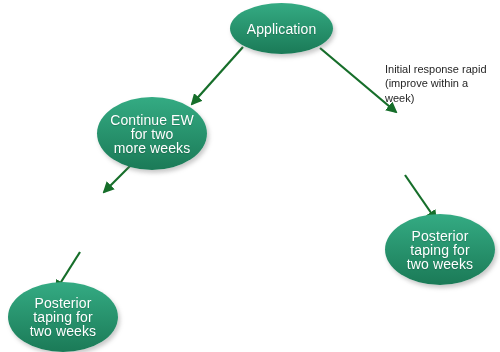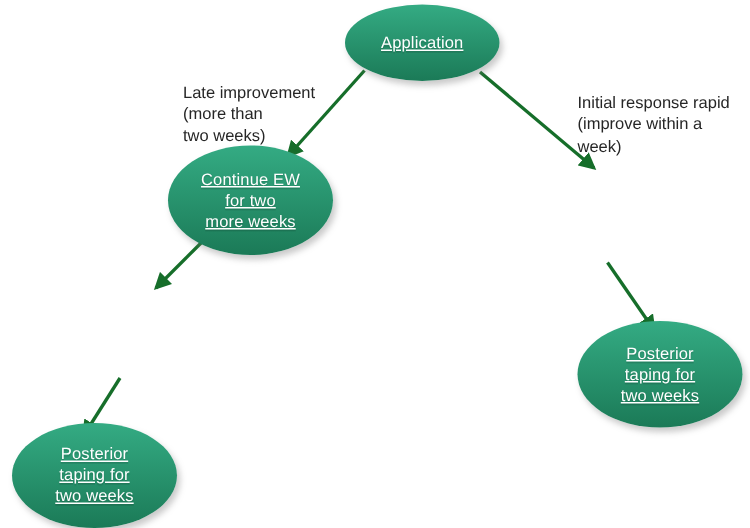--- a/index.html
+++ b/index.html
@@ -28,29 +28,28 @@
   }
   .node-ellipse {
     position: absolute;
     display: flex;
     align-items: center;
     justify-content: center;
     text-align: center;
     border-radius: 50%;
     color: #ffffff;
     font-family: "Liberation Sans", sans-serif;
-    font-size: 11px;
+    font-size: 14px;
     line-height: 14px;
     letter-spacing: 0.1px;
     background: linear-gradient(180deg, #34ab83 0%, #2a9a76 40%, #21855f 78%, #1b7a57 100%);
     box-shadow: 2px 3px 4px rgba(120,120,120,0.40);
     z-index: 2;
     box-sizing: border-box;
     padding: 2px;
-    text-decoration: underline;
   }
   .node-label-text {
     display: block;
     white-space: pre-line;
     text-shadow: 0 1px 1px rgba(0,0,0,0.18);
   }
   .edge-label {
     position: absolute;
     color: #262626;
     font-family: "Liberation Sans", sans-serif;
@@ -84,44 +83,39 @@
         <line x1="134" y1="162" x2="104" y2="192" stroke="#166e2a" stroke-width="2.2" marker-end="url(#arrowhead)"></line>
         <line x1="80" y1="252" x2="56" y2="290" stroke="#166e2a" stroke-width="2.2" marker-end="url(#arrowhead)"></line>
         <line x1="405" y1="175" x2="436" y2="220" stroke="#166e2a" stroke-width="2.2" marker-end="url(#arrowhead)"></line>
       </g>
   </svg>
 
   <div class="node-ellipse" style="left: 230px; top: 3px; width: 103px; height: 51px; background: linear-gradient(rgb(52, 171, 131) 0%, rgb(27, 122, 87) 100%); color: rgb(255, 255, 255);">
     <span class="node-label-text">Application</span>
   </div>
 
-  <div class="node-ellipse" style="left: 112px; top: 97px; width: 110px; height: 73px; background: linear-gradient(rgb(52, 171, 131) 0%, rgb(27, 122, 87) 100%); color: rgb(255, 255, 255); text-align: center;">
+  <div class="node-ellipse" style="left: 97px; top: 97px; width: 110px; height: 73px; background: linear-gradient(rgb(52, 171, 131) 0%, rgb(27, 122, 87) 100%); color: rgb(255, 255, 255); text-align: center;">
     <span class="node-label-text">Continue EW
 for two
 more weeks</span>
   </div>
 
 
 
   <div class="node-ellipse" style="left: 8px; top: 282px; width: 110px; height: 70px; background: linear-gradient(rgb(52, 171, 131) 0%, rgb(27, 122, 87) 100%); color: rgb(255, 255, 255);">
     <span class="node-label-text">Posterior
 taping for
 two weeks</span>
   </div>
 
   <div class="node-ellipse" style="left: 385px; top: 214px; width: 110px; height: 71px; background: linear-gradient(rgb(52, 171, 131) 0%, rgb(27, 122, 87) 100%); color: rgb(255, 255, 255);">
     <span class="node-label-text">Posterior
 taping for
 two weeks</span>
   </div>
 
-  <div class="edge-label left-branch" style="left: 122px; top: 40px; color: rgb(38, 38, 38);">
-    <span>Late improvement
-(more than
-two weeks)</span>
-  </div>
 
   <div class="edge-label right-branch" style="left: 343px; top: 47px; color: rgb(38, 38, 38);">
     <span>Initial response rapid
 (improve within a week)</span>
   </div>
 
 </div>
 
 </body></html>

